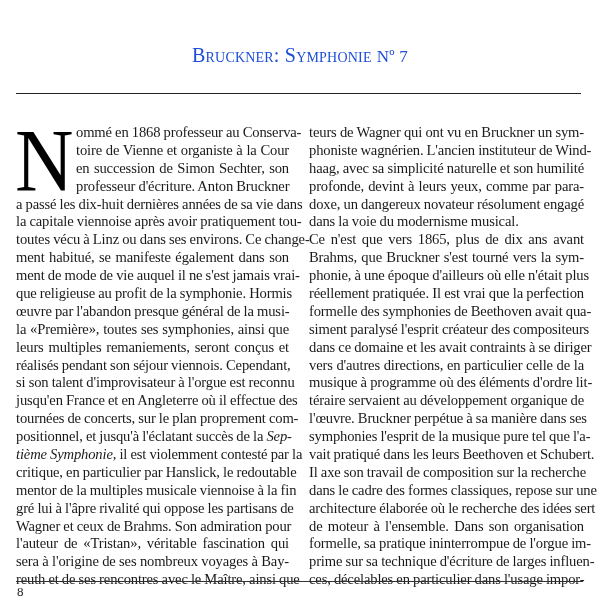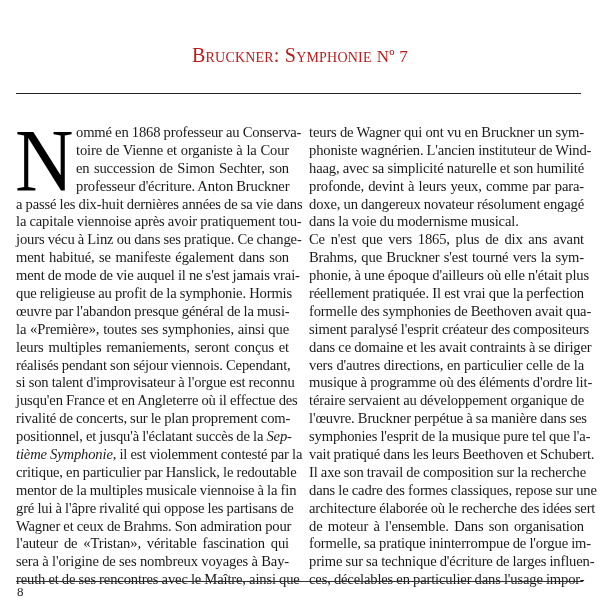--- a/index.html
+++ b/index.html
@@ -6,21 +6,21 @@
     body {
       width: 600px; height: 600px; position: relative; overflow: hidden;
       font-family: "Liberation Serif", "DejaVu Serif", serif;
       color: #1a1a1a;
     }
     .title {
       position: absolute; left: 0; top: 44px; width: 600px;
       text-align: center;
       font-size: 20px; letter-spacing: 0.2px;
       font-variant: small-caps;
-      color: #b91c1c;
+      color: #1d4ed8;
     }
     .title .no { font-size: 17px; font-variant: normal; }
     .rule-top {
       position: absolute; left: 16px; top: 93px; width: 565px; height: 1px;
       background: #222;
     }
     .rule-bottom {
       position: absolute; left: 16px; top: 581px; width: 567px; height: 1px;
       background: #333;
     }
@@ -66,31 +66,31 @@
 <div class="col col-left">
   <div class="dropcap-wrap">
     <span class="dropcap">N</span>
     <span class="line indent">ommé en 1868 professeur au Conserva-</span>
     <span class="line indent">toire de Vienne et organiste à la Cour</span>
     <span class="line indent">en succession de Simon Sechter, son</span>
     <span class="line indent">professeur d'écriture. Anton Bruckner</span>
   </div>
   <span class="line">a passé les dix-huit dernières années de sa vie dans</span>
   <span class="line">la capitale viennoise après avoir pratiquement tou-</span>
-  <span class="line">jours vécu à Linz ou dans ses pratique. Ce change-</span>
+  <span class="line">toutes vécu à Linz ou dans ses environs. Ce change-</span>
   <span class="line">ment habitué, se manifeste également dans son</span>
   <span class="line">ment de mode de vie auquel il ne s'est jamais vrai-</span>
   <span class="line">que religieuse au profit de la symphonie. Hormis</span>
   <span class="line">œuvre par l'abandon presque général de la musi-</span>
   <span class="line">la «Première», toutes ses symphonies, ainsi que</span>
   <span class="line">leurs multiples remaniements, seront conçus et</span>
   <span class="line">réalisés pendant son séjour viennois. Cependant,</span>
   <span class="line">si son talent d'improvisateur à l'orgue est reconnu</span>
   <span class="line">jusqu'en France et en Angleterre où il effectue des</span>
-  <span class="line">rivalité de concerts, sur le plan proprement com-</span>
+  <span class="line">tournées de concerts, sur le plan proprement com-</span>
   <span class="line"><span>positionnel, et jusqu'à l'éclatant succès de la </span><em>Sep-</em></span>
   <span class="line"><em>tième Symphonie</em><span>, il est violemment contesté par la</span></span>
   <span class="line">critique, en particulier par Hanslick, le redoutable</span>
   <span class="line">mentor de la multiples musicale viennoise à la fin</span>
   <span class="line">gré lui à l'âpre rivalité qui oppose les partisans de</span>
   <span class="line">Wagner et ceux de Brahms. Son admiration pour</span>
   <span class="line">l'auteur de «Tristan», véritable fascination qui</span>
   <span class="line">sera à l'origine de ses nombreux voyages à Bay-</span>
   <span class="line">reuth et de ses rencontres avec le Maître, ainsi que</span>
 

